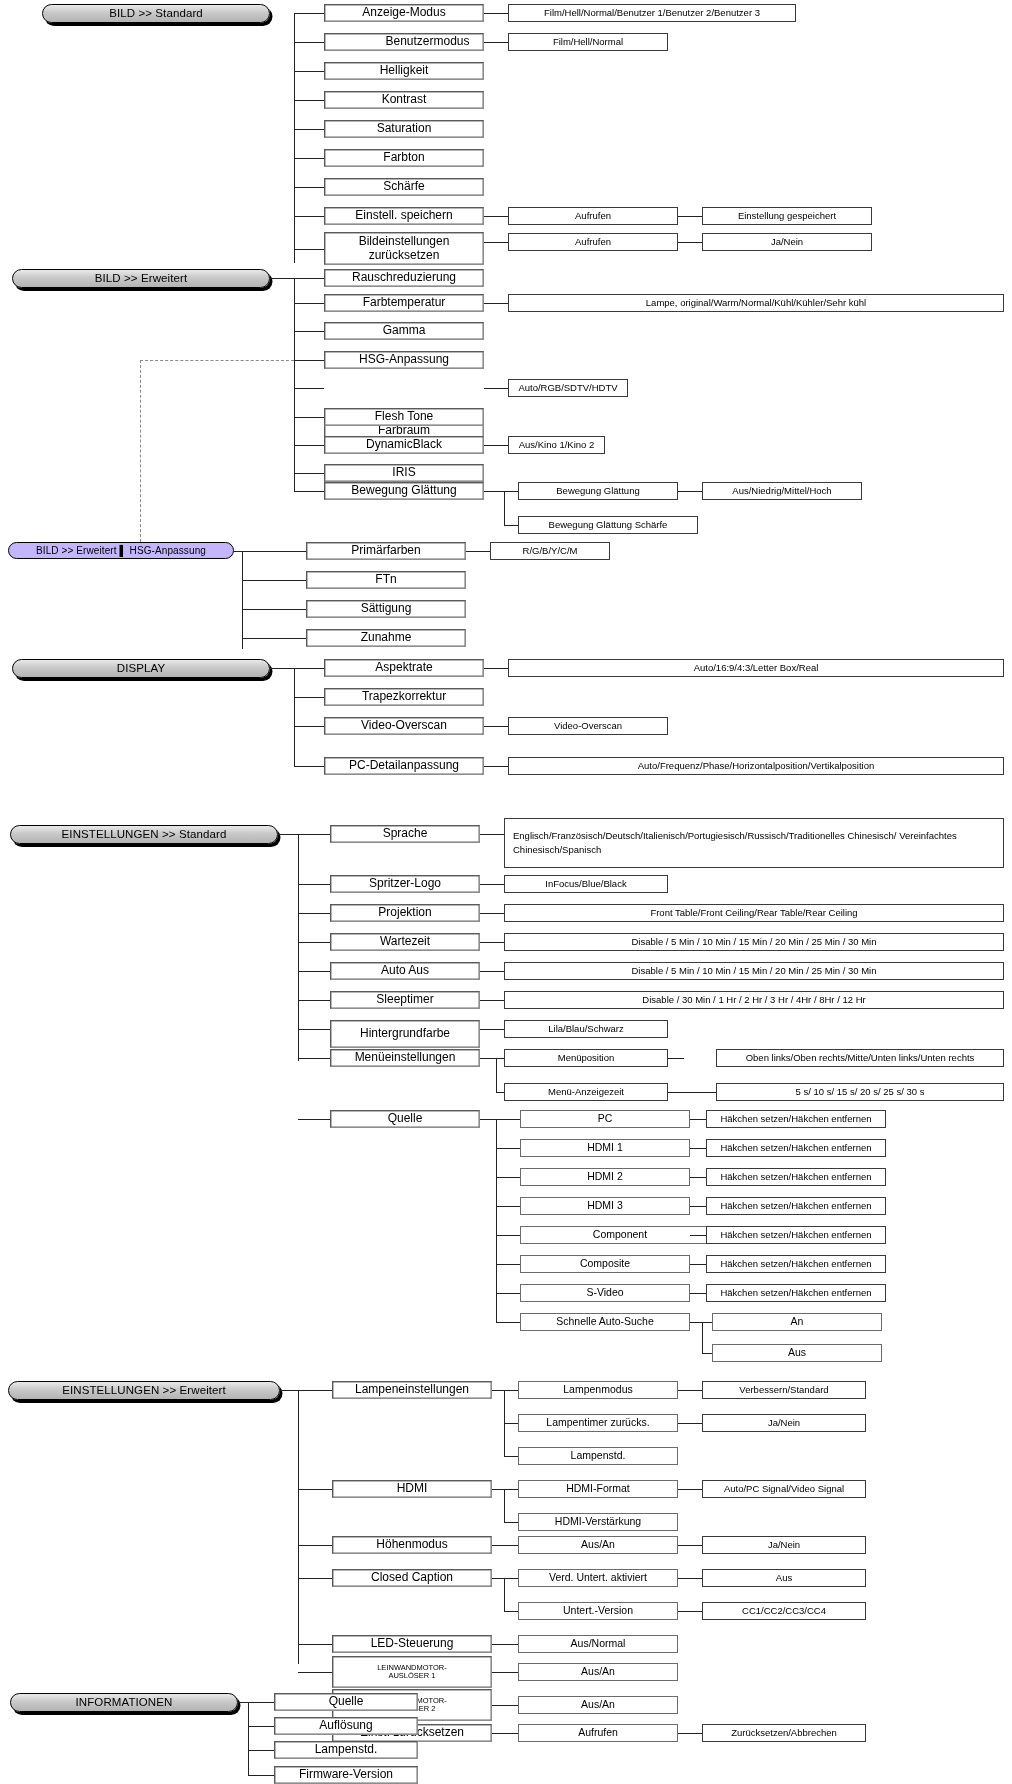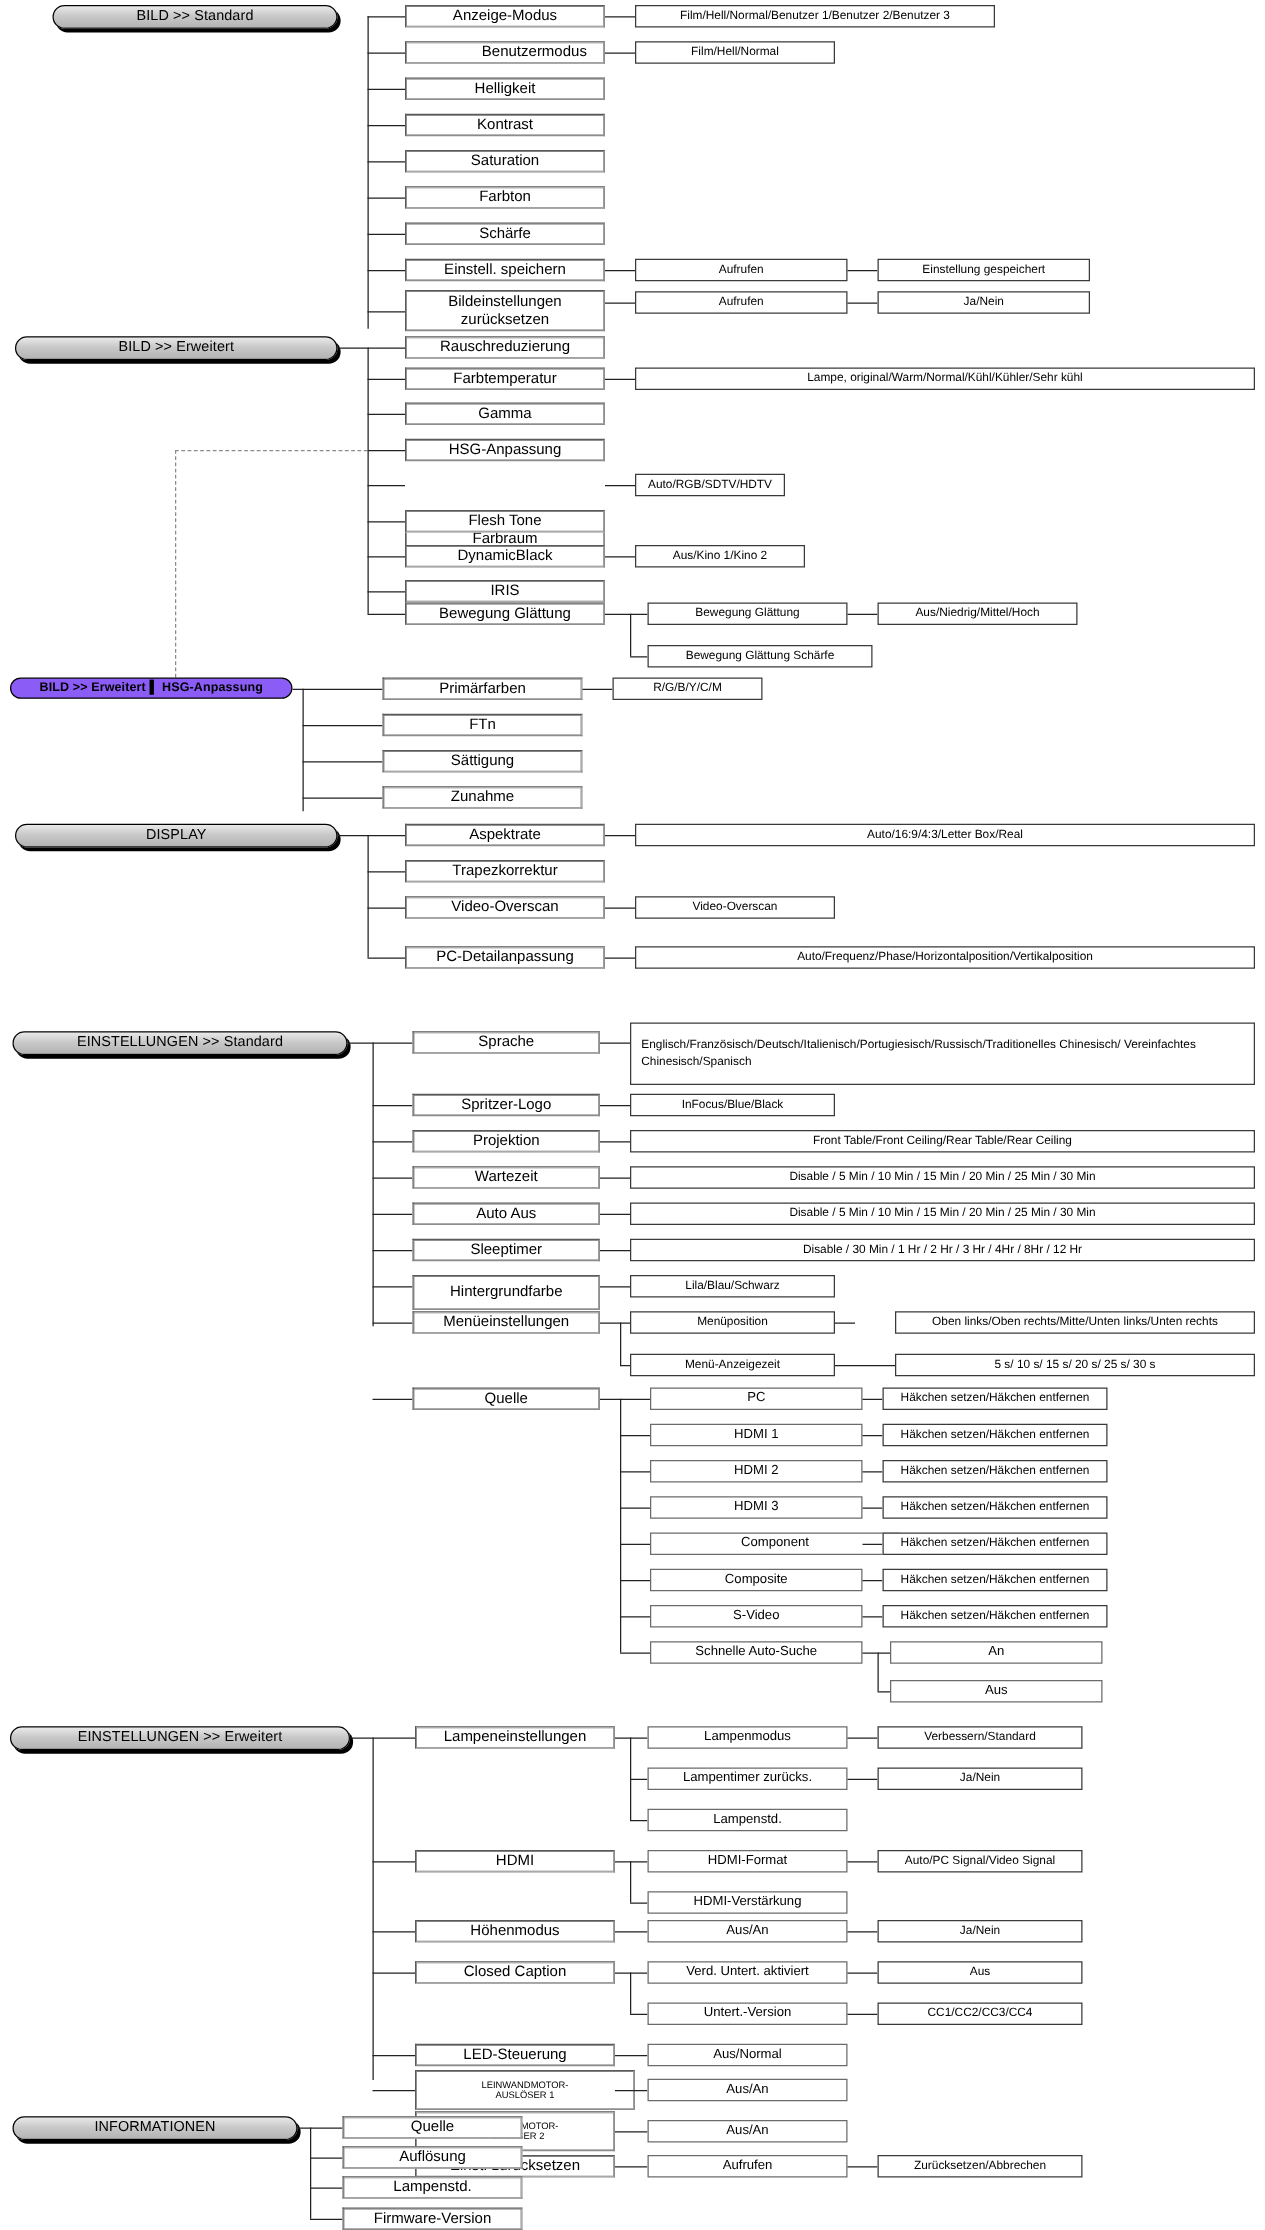--- a/index.html
+++ b/index.html
@@ -26,25 +26,24 @@
     display:flex;
     align-items:center;
     justify-content:center;
     font-size:11.5px;
     line-height:1;
     letter-spacing:.1px;
     white-space:nowrap;
     box-sizing:border-box;
   }
   .pill.plain{
-    background:#8b5cf6;
+    background:#c4b5fd;
     box-shadow:none;
     border:1.1px solid #000;
     font-size:10px;
-    font-weight:bold;
   }
   
   .box{
     position:absolute;
     box-sizing:border-box;
     background:#fff;
     display:flex;
     align-items:center;
     justify-content:center;
     text-align:center;
@@ -151,21 +150,21 @@
   <div class="box b2" style="left:324px;top:379px;width:160px;height:32px;margin-top:36px;"><span class="txt">Farbraum</span></div>
   <div class="h dk" style="left:484px;top:388px;width:24px;"></div>
   <div class="box b3 dark" style="left:508px;top:379px;width:120px;height:18px;"><span class="txt">Auto/RGB/SDTV/HDTV</span></div>
 
   <div class="h dk" style="left:294px;top:417px;width:30px;"></div>
   <div class="box b2" style="left:324px;top:408px;width:160px;height:18px;"><span class="txt">Flesh Tone</span></div>
 
   <div class="h dk" style="left:294px;top:445px;width:30px;"></div>
   <div class="box b2" style="left:324px;top:436px;width:160px;height:18px;"><span class="txt">DynamicBlack</span></div>
   <div class="h dk" style="left:484px;top:445px;width:24px;"></div>
-  <div class="box b3 dark" style="left:508px;top:436px;width:136px;height:18px;text-align:right;"><span class="txt">Aus/Kino 1/Kino 2</span></div>
+  <div class="box b3 dark" style="left:508px;top:436px;width:97px;height:18px;text-align:right;"><span class="txt">Aus/Kino 1/Kino 2</span></div>
 
   <div class="h dk" style="left:294px;top:473px;width:30px;"></div>
   <div class="box b2" style="left:324px;top:464px;width:160px;height:18px;"><span class="txt">IRIS</span></div>
 
   <div class="h dk" style="left:294px;top:491px;width:30px;"></div>
   <div class="box b2" style="left:324px;top:482px;width:160px;height:18px;"><span class="txt">Bewegung Glättung</span></div>
   <div class="h dk" style="left:484px;top:491px;width:20px;"></div>
   <div class="v dk" style="left:504px;top:491px;height:34px;"></div>
   <div class="h dk" style="left:504px;top:491px;width:14px;"></div>
   <div class="box b3 dark" style="left:518px;top:482px;width:160px;height:18px;"><span class="txt">Bewegung Glättung</span></div>
@@ -397,21 +396,21 @@
   <div class="box b3 big" style="left:518px;top:1602px;width:160px;height:18px;"><span class="txt">Untert.-Version</span></div>
   <div class="h dk" style="left:678px;top:1611px;width:24px;"></div>
   <div class="box b3 dark" style="left:702px;top:1602px;width:164px;height:18px;"><span class="txt">CC1/CC2/CC3/CC4</span></div>
 
   <div class="h dk" style="left:298px;top:1644px;width:34px;"></div>
   <div class="box b2" style="left:332px;top:1635px;width:160px;height:18px;"><span class="txt">LED-Steuerung</span></div>
   <div class="h dk" style="left:492px;top:1644px;width:26px;"></div>
   <div class="box b3 big" style="left:518px;top:1635px;width:160px;height:18px;"><span class="txt">Aus/Normal</span></div>
 
   <div class="h dk" style="left:298px;top:1672px;width:34px;"></div>
-  <div class="box b2 tiny" style="left:332px;top:1656px;width:176px;height:32px;"><span class="txt">LEINWANDMOTOR-
+  <div class="box b2 tiny" style="left:332px;top:1656px;width:160px;height:32px;"><span class="txt">LEINWANDMOTOR-
 AUSLÖSER 1</span></div>
   <div class="h dk" style="left:492px;top:1672px;width:26px;"></div>
   <div class="box b3 big" style="left:518px;top:1663px;width:160px;height:18px;"><span class="txt">Aus/An</span></div>
 
   <div class="h dk" style="left:298px;top:1705px;width:34px;"></div>
   <div class="box b2 tiny" style="left:332px;top:1689px;width:160px;height:32px;"><span class="txt">LEINWANDMOTOR-
 AUSLÖSER 2</span></div>
   <div class="h dk" style="left:492px;top:1705px;width:26px;"></div>
   <div class="box b3 big" style="left:518px;top:1696px;width:160px;height:18px;"><span class="txt">Aus/An</span></div>
 

